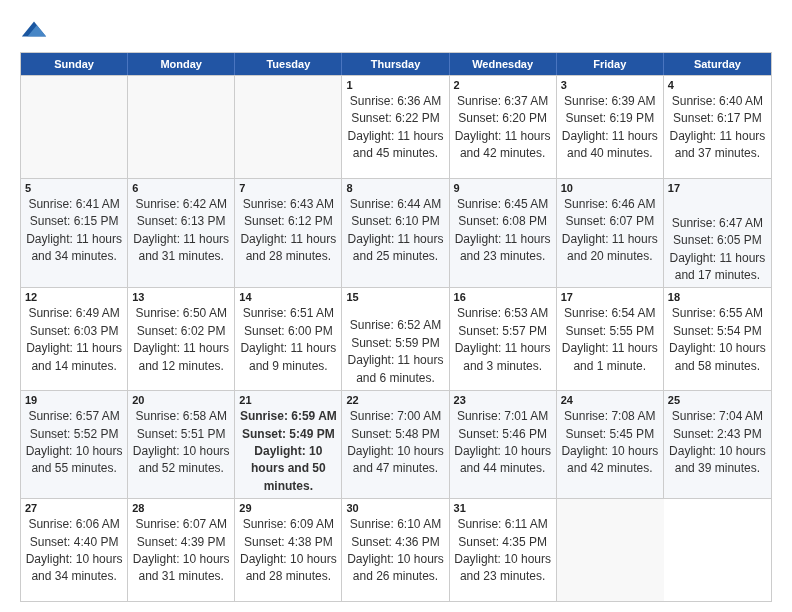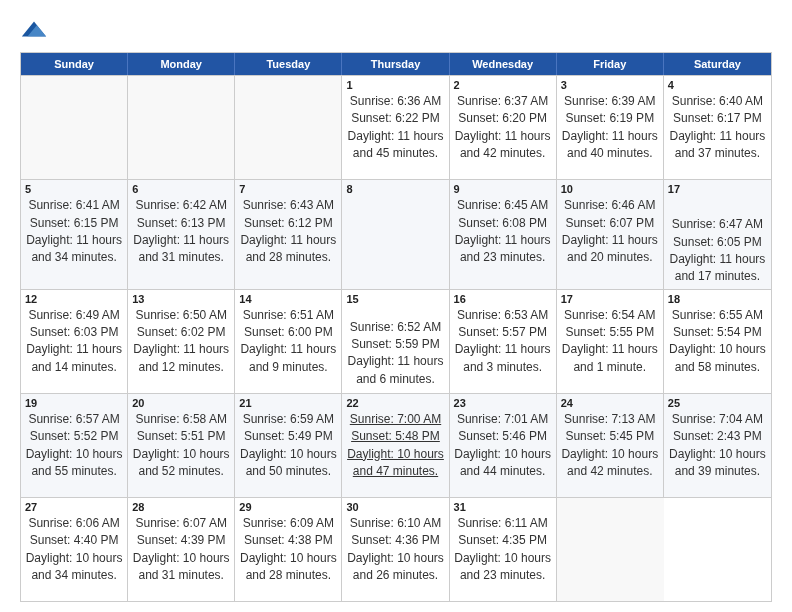--- a/index.html
+++ b/index.html
@@ -191,20 +191,23 @@
 Daylight: 11 hours and 31 minutes.</div>
           </div>
           <div class="cal-cell">
             <div class="day-num">7</div>
             <div class="day-info" style="white-space: pre-line;">Sunrise: 6:43 AM
 Sunset: 6:12 PM
 Daylight: 11 hours and 28 minutes.</div>
           </div>
           <div class="cal-cell">
             <div class="day-num">8</div>
+            <div class="day-info" style="white-space: pre-line;">Sunrise: 6:44 AM
+Sunset: 6:10 PM
+Daylight: 11 hours and 25 minutes.</div>
           </div>
           <div class="cal-cell">
             <div class="day-num">9</div>
             <div class="day-info" style="white-space: pre-line;">Sunrise: 6:45 AM
 Sunset: 6:08 PM
 Daylight: 11 hours and 23 minutes.</div>
           </div>
           <div class="cal-cell">
             <div class="day-num">10</div>
             <div class="day-info" style="white-space: pre-line;">Sunrise: 6:46 AM
@@ -270,39 +273,39 @@
 Daylight: 10 hours and 55 minutes.</div>
           </div>
           <div class="cal-cell">
             <div class="day-num">20</div>
             <div class="day-info" style="white-space: pre-line;">Sunrise: 6:58 AM
 Sunset: 5:51 PM
 Daylight: 10 hours and 52 minutes.</div>
           </div>
           <div class="cal-cell">
             <div class="day-num">21</div>
-            <div class="day-info" style="white-space: pre-line;">Sunrise: 6:59 AM
+            <div class="day-info" style="white-space: pre-line; font-weight: bold;">Sunrise: 6:59 AM
 Sunset: 5:49 PM
 Daylight: 10 hours and 50 minutes.</div>
           </div>
           <div class="cal-cell">
             <div class="day-num">22</div>
-            <div class="day-info" style="white-space: pre-line; text-decoration: underline;">Sunrise: 7:00 AM
+            <div class="day-info" style="white-space: pre-line;">Sunrise: 7:00 AM
 Sunset: 5:48 PM
 Daylight: 10 hours and 47 minutes.</div>
           </div>
           <div class="cal-cell">
             <div class="day-num">23</div>
             <div class="day-info" style="white-space: pre-line;">Sunrise: 7:01 AM
 Sunset: 5:46 PM
 Daylight: 10 hours and 44 minutes.</div>
           </div>
           <div class="cal-cell">
             <div class="day-num">24</div>
-            <div class="day-info" style="white-space: pre-line;">Sunrise: 7:13 AM
+            <div class="day-info" style="white-space: pre-line;">Sunrise: 7:08 AM
 Sunset: 5:45 PM
 Daylight: 10 hours and 42 minutes.</div>
           </div>
           <div class="cal-cell">
             <div class="day-num">25</div>
             <div class="day-info" style="white-space: pre-line;">Sunrise: 7:04 AM
 Sunset: 2:43 PM
 Daylight: 10 hours and 39 minutes.</div>
           </div>
         </div>

